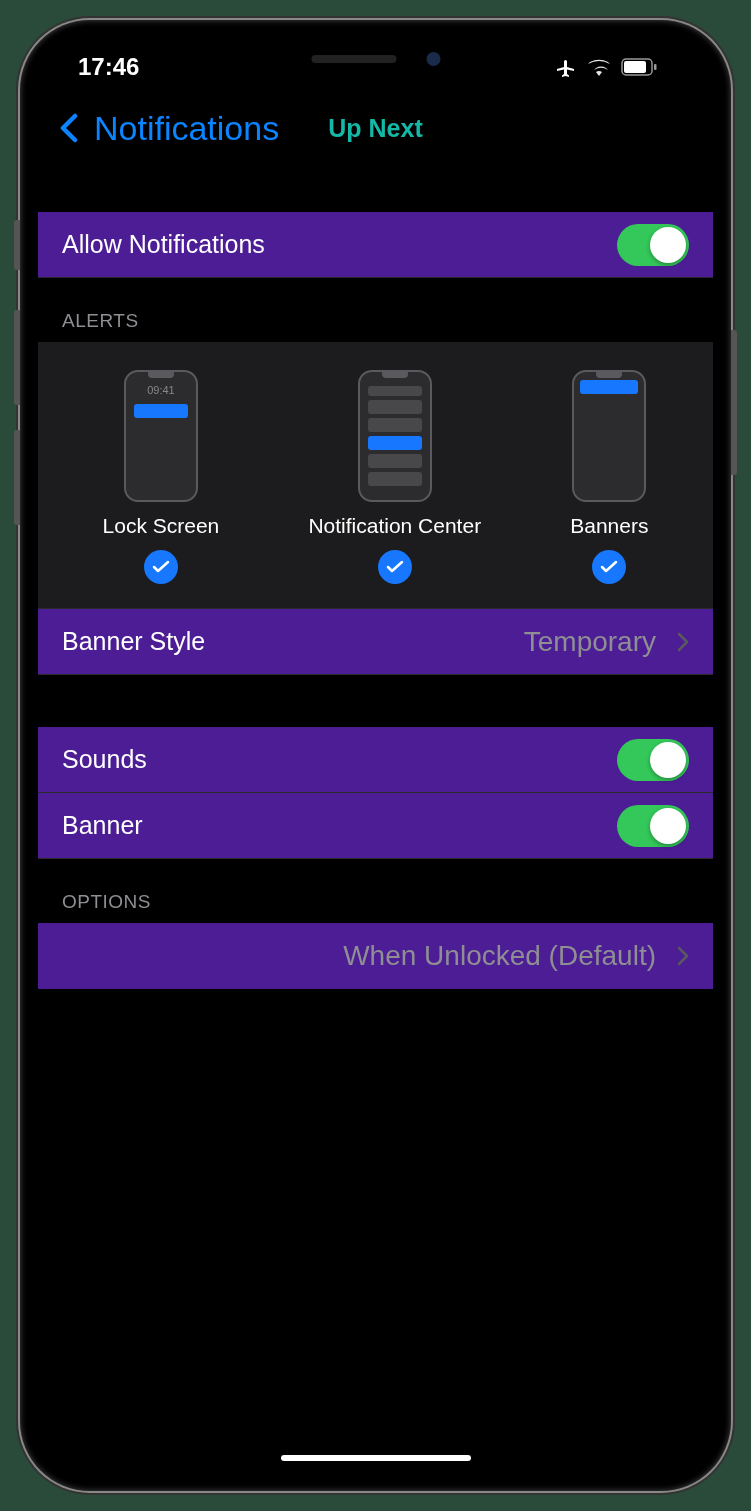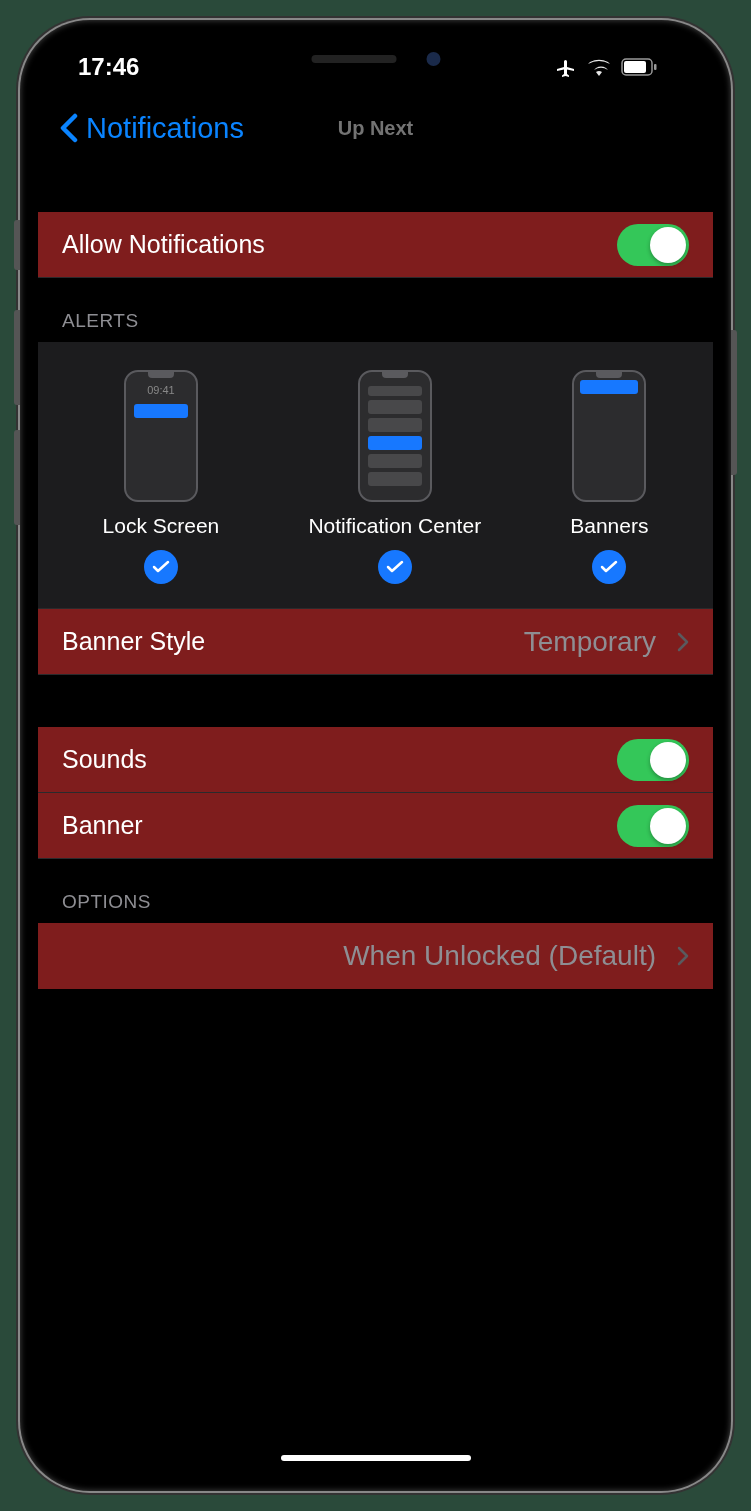--- a/index.html
+++ b/index.html
@@ -65,27 +65,27 @@
     .status-icons { display: flex; gap: 10px; align-items: center; }
     .status-icons svg { display: block; }
     .content { padding-top: 58px; height: 100%; color: #fff; }
     .nav-bar {
       display: flex;
       align-items: center;
       padding: 14px 22px;
       position: relative;
       height: 64px;
     }
-    .back-button { display: flex; align-items: center; gap: 8px; color: #0a84ff; font-size: 29px; }
+    .back-button { display: flex; align-items: center; gap: 16px; color: #0a84ff; font-size: 34px; }
     .back-button svg { width: 18px; height: 30px; }
-    .nav-title { position: absolute; left: 50%; transform: translateX(-50%); color: #737373; font-size: 20px; font-weight: 600; }
+    .nav-title { position: absolute; left: 50%; transform: translateX(-50%); color: #14b8a6; font-size: 25px; font-weight: 600; }
     .spacer { height: 52px; background: #000; }
     .spacer-sm { height: 52px; background: #000; }
     .row {
-      background: #7f1d1d;
+      background: #4c1d95;
       display: flex;
       justify-content: space-between;
       align-items: center;
       padding: 0 24px;
       height: 66px;
       border-bottom: 0.5px solid #2a2a2c;
     }
     .row:last-child { border-bottom: none; }
     .row-label { font-size: 25px; color: #fff; }
     .row-value { font-size: 28px; color: #8e8e93; margin-left: auto; margin-right: 21px; }

